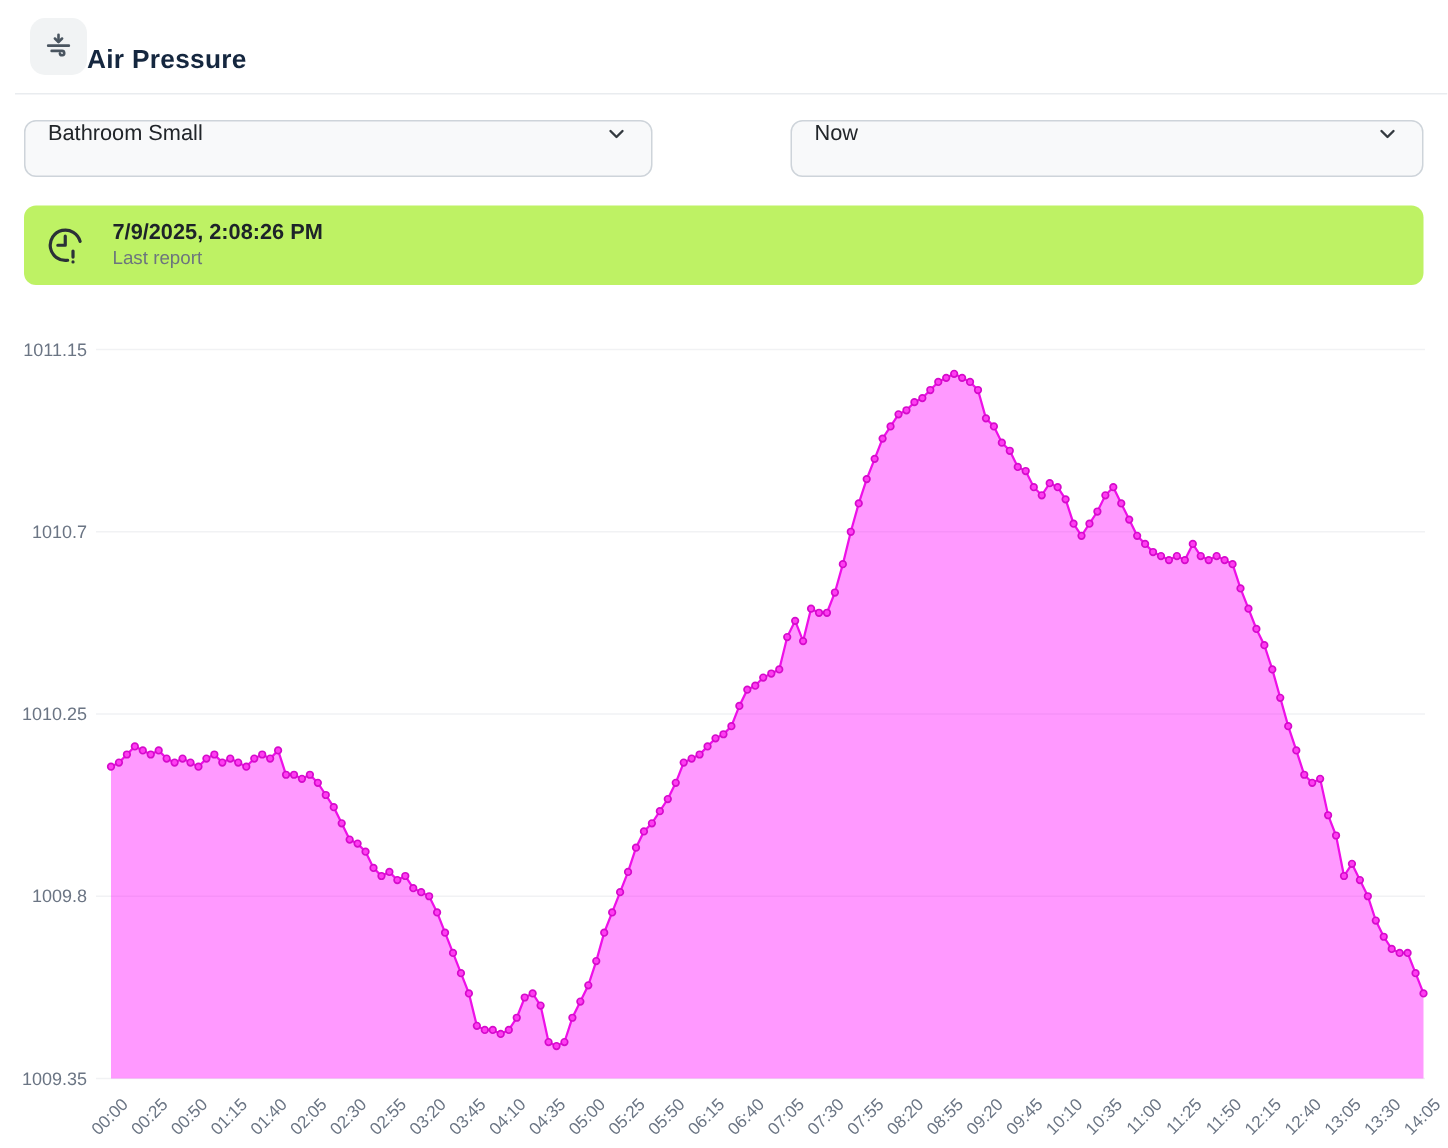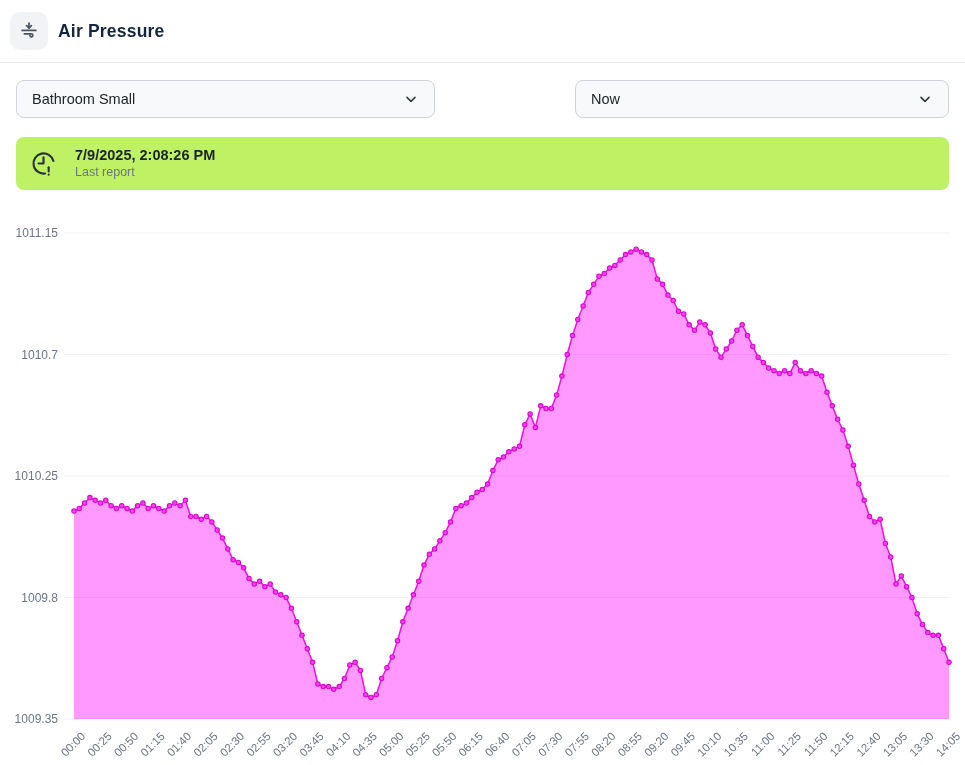--- a/index.html
+++ b/index.html
@@ -1,30 +1,30 @@
 <!DOCTYPE html>
 <html><head>
 <meta charset="utf-8">
 <style>
   html,body{margin:0;padding:0;}
   body{
     width:965px;height:765px;background:#ffffff;overflow:hidden;
     font-family:"Liberation Sans",sans-serif;color:#212529;
   }
-  .header{display:flex;align-items:center;gap:10px;padding:12px 10px;border-bottom:1px solid #e9ecef;}
+  .header{display:flex;align-items:flex-end;padding:12px 10px;border-bottom:1px solid #e9ecef;margin-left:10px;}
   .icon-tile{width:38px;height:38px;border-radius:10px;background:#f1f3f4;display:flex;align-items:center;justify-content:center;flex:0 0 auto;}
   .page-title{font-size:17.5px;font-weight:bold;color:#15273f;letter-spacing:.2px;}
   .filters{display:flex;justify-content:space-between;padding:0 16px;margin-top:17px;}
   .select{
     height:38px;border:1px solid #ced4da;border-radius:8px;background:#f8f9fa;
-    display:flex;align-items:center;justify-content:space-between;
+    display:flex;align-items:flex-start;justify-content:space-between;
     padding:0 15px;font-size:14.5px;color:#212529;cursor:pointer;box-sizing:border-box;
   }
   .select.device{width:419px;}
-  .select.range{width:374px;}
+  .select.range{width:422px;}
   .report{
     margin:19px 16px 0;height:53px;background:#bef264;border-radius:8px;
     display:flex;align-items:center;padding:0 14px;gap:18px;box-sizing:border-box;
   }
   .report-text{display:flex;flex-direction:column;justify-content:center;}
   .report-time{font-weight:bold;font-size:14.5px;color:#1d2329;line-height:1.3;}
   .report-label{font-size:12.5px;color:#6c757d;line-height:1.25;}
   .chart-wrap{position:relative;margin-top:15px;width:838px;height:560px;}
   #chart-svg{display:block;}
   #chart-svg text{font-family:"Liberation Sans",sans-serif;}

